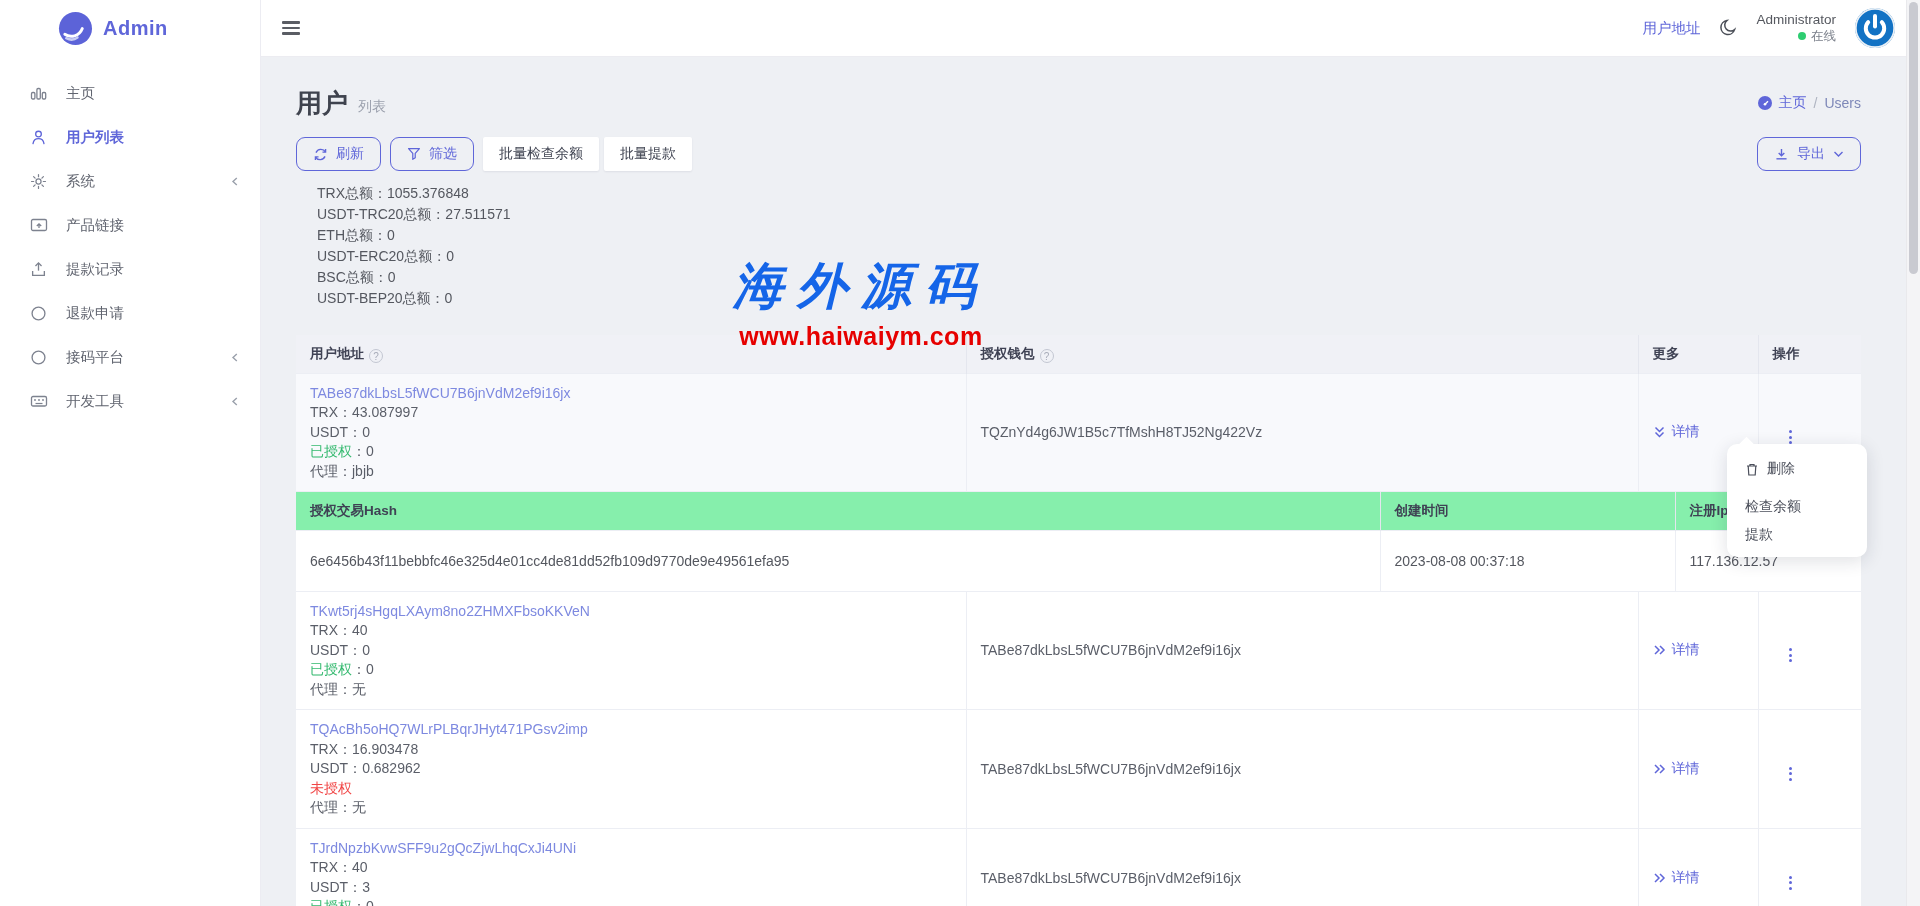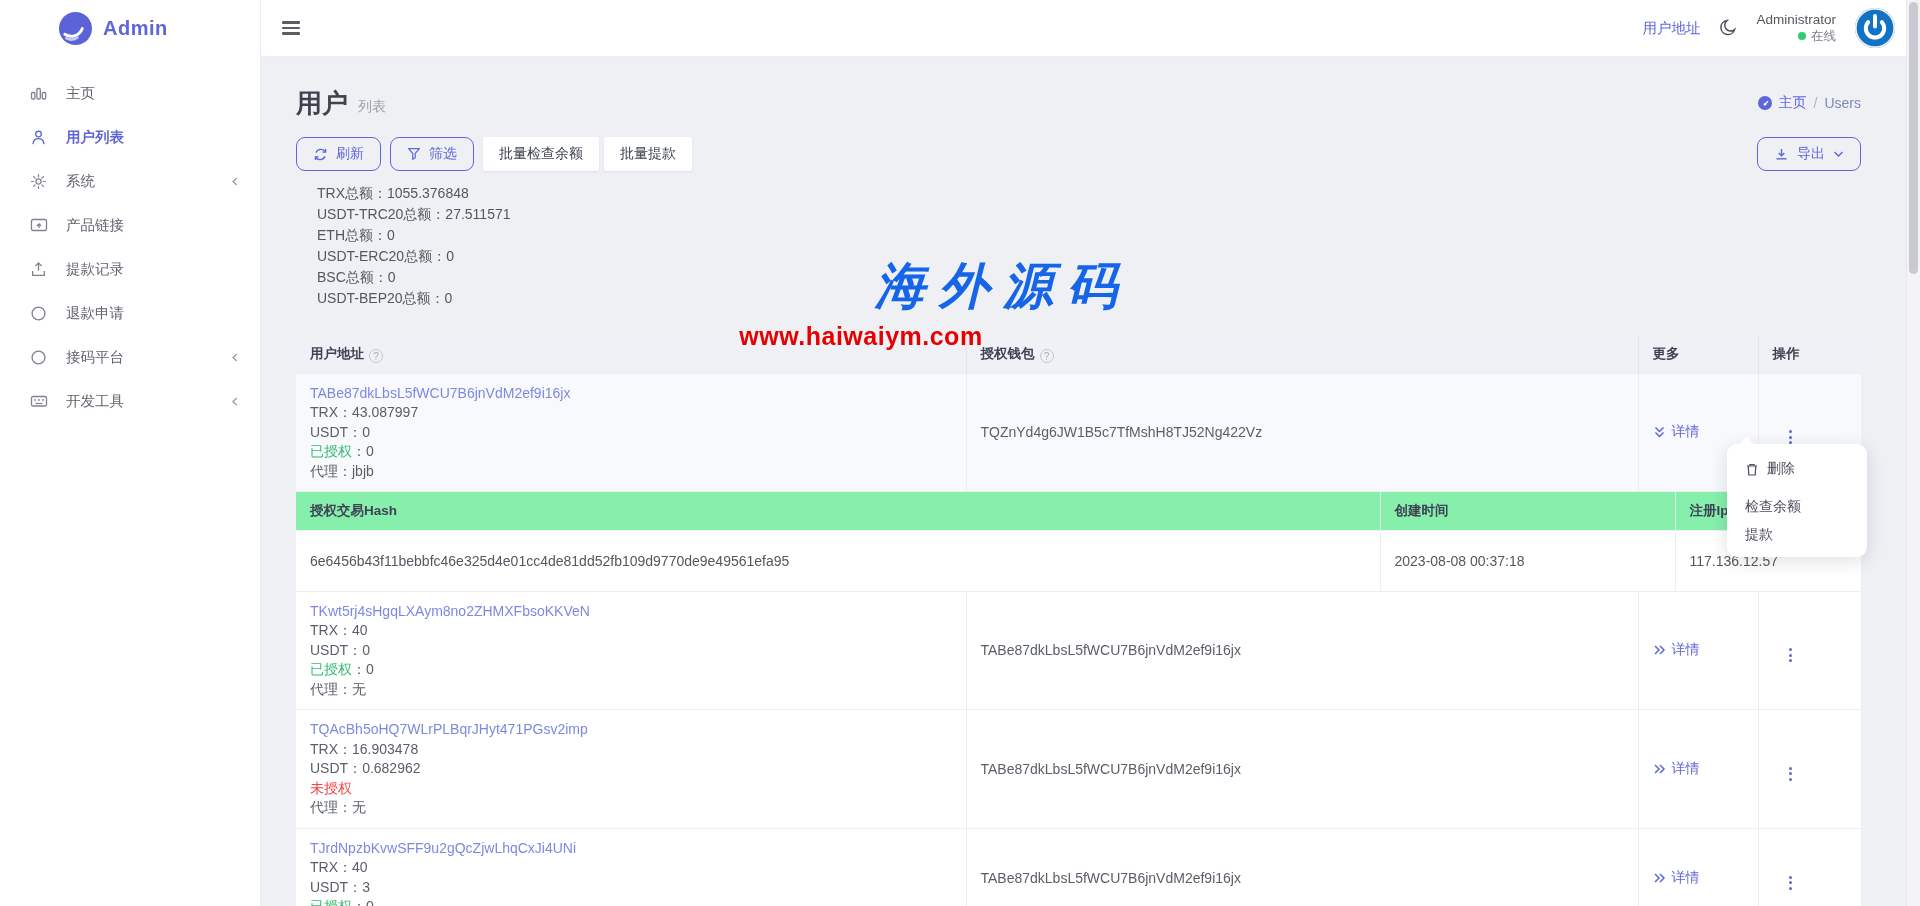--- a/index.html
+++ b/index.html
@@ -45,21 +45,21 @@
   .btn { height:34px; display:inline-flex; align-items:center; gap:8px; font-size:14px; cursor:pointer; }
   .btn-outline { border:1px solid #5f66d9; color:#5f66d9; background:transparent; border-radius:9px; padding:0 16px; }
   .btn-white { background:#fff; color:#3e4250; border:none; border-radius:2px; padding:0 16px; box-shadow:0 1px 2px rgba(25,30,60,.08); }
   .mL9 { margin-left:9px; } .mL5 { margin-left:5px; }
   .export-btn { margin-left:auto; }
 
   .stats { margin-top:12px; font-size:14px; color:#54575f; }
   .stat-line { line-height:21px;margin-left:21px; }
 
   .watermark { position:absolute; left:330px; top:196px; width:540px; text-align:center; z-index:3; pointer-events:none; }
-  .wm-title { font-size:50px; font-weight:700; font-style:italic; color:#1565e8; letter-spacing:14px; font-family:"DejaVu Serif",serif; white-space:nowrap;text-align:right; }
+  .wm-title { font-size:50px; font-weight:700; font-style:italic; color:#1565e8; letter-spacing:14px; font-family:"DejaVu Serif",serif; white-space:nowrap; }
   .wm-url { font-size:25px; font-weight:700; color:#e60000; margin-top:2px; letter-spacing:.5px; }
 
   
   table.users { width:100%; margin-top:26px; border-collapse:collapse; table-layout:fixed; background:#fff; font-size:14px; position:relative; z-index:1; }
   table.users thead th { background:#f0f1f6; height:38px; text-align:left; padding:0 14px; font-size:13.5px; font-weight:700; color:#3f4254; }
   table.users thead th + th { border-left:1px solid #e4e6ee; }
   table.users td { border-top:1px solid #eceef4; padding:10px 14px; vertical-align:middle; color:#5a5e68; }
   table.users td.sep { border-left:1px solid #eceef4; }
   tr.row-hl td { background:#f8f9fc; }
   .addr-stack { line-height:19.5px; }

